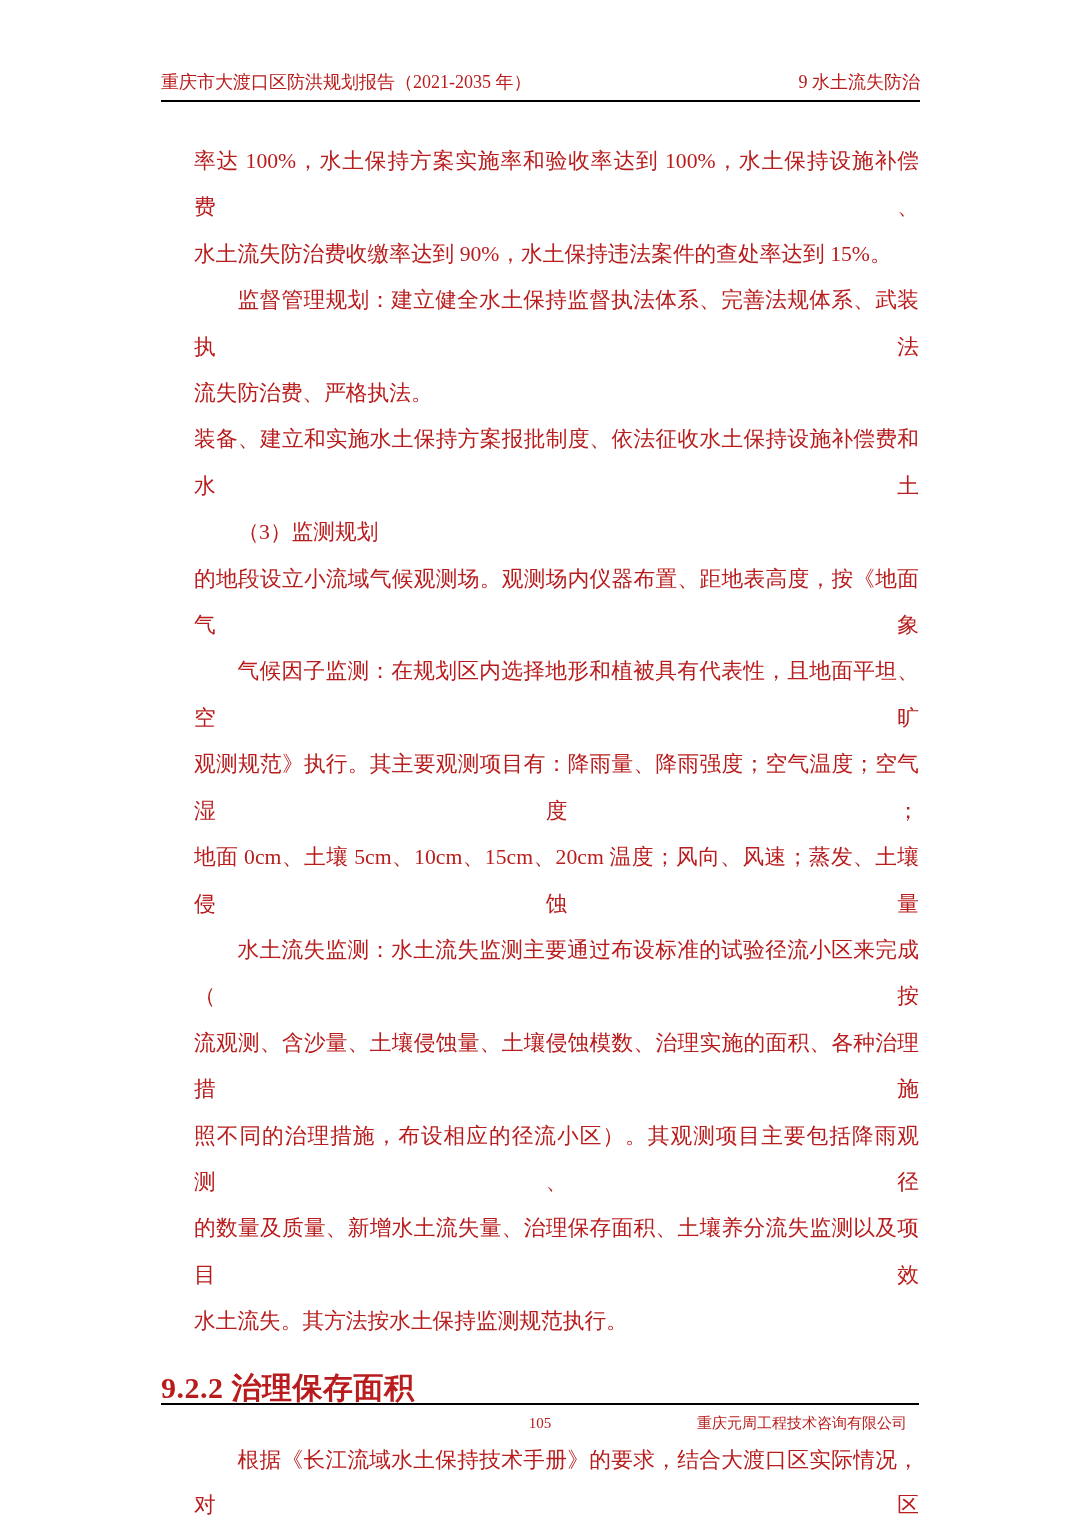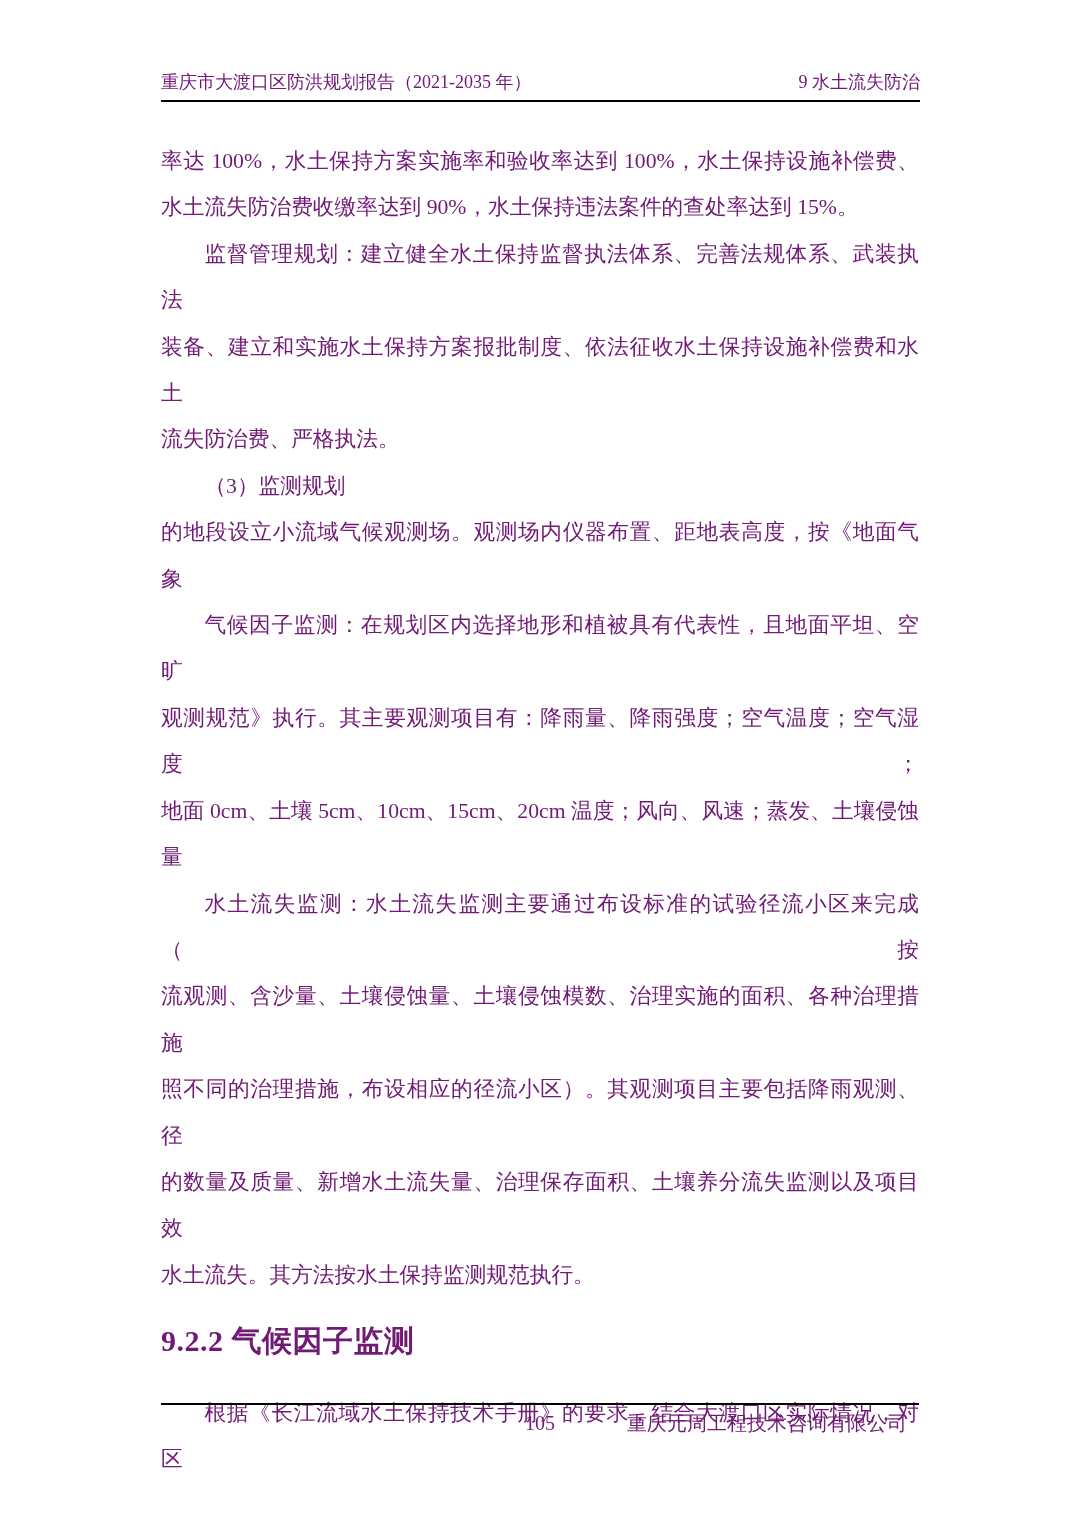--- a/index.html
+++ b/index.html
@@ -7,21 +7,21 @@
     padding: 0;
     background: #ffffff;
   }
   .page {
     position: relative;
     width: 1074px;
     height: 1520px;
     background: #ffffff;
     overflow: hidden;
     font-family: "Liberation Serif", "DejaVu Serif", serif;
-    color: #701a75;
+    color: #b91c1c;
   }
   
   .header {
     position: absolute;
     left: 161px;
     top: 71px;
     width: 759px;
     display: flex;
     justify-content: space-between;
     align-items: baseline;
@@ -48,20 +48,21 @@
   }
   .para {
     margin: 0;
     padding: 0;
   }
   .ln {
     display: block;
     text-align: justify;
     text-align-last: left;
     text-justify: inter-character;
+    margin-left: 33px;
   }
   .ln.fill {
     text-align-last: justify;
   }
   .ln.ind {
     text-indent: 2em;
   }
   .heading {
     margin: 23px 0 30px 0;
     font-size: 30px;
@@ -81,21 +82,21 @@
     width: 758px;
     height: 2px;
     background: #000000;
   }
   .footer-text {
     position: absolute;
     left: 161px;
     top: 1410px;
     width: 758px;
     height: 26px;
-    font-size: 20px;
+    font-size: 15px;
     line-height: 26px;
   }
   .page-number {
     position: absolute;
     left: 0;
     right: 0;
     text-align: center;
   }
   .company {
     position: absolute;
@@ -116,22 +117,22 @@
 
   <div class="content">
 
     <p class="para">
       <span class="ln fill">率达 100%，水土保持方案实施率和验收率达到 100%，水土保持设施补偿费、</span>
       <span class="ln">水土流失防治费收缴率达到 90%，水土保持违法案件的查处率达到 15%。</span>
     </p>
 
     <p class="para">
       <span class="ln fill ind">监督管理规划：建立健全水土保持监督执法体系、完善法规体系、武装执法</span>
+      <span class="ln">流失防治费、严格执法。</span>
       <span class="ln fill">装备、建立和实施水土保持方案报批制度、依法征收水土保持设施补偿费和水土</span>
-      <span class="ln">流失防治费、严格执法。</span>
     </p>
 
     <p class="para">
       <span class="ln ind">（3）监测规划</span>
     </p>
 
     <p class="para">
       <span class="ln fill">的地段设立小流域气候观测场。观测场内仪器布置、距地表高度，按《地面气象</span>
       <span class="ln fill ind">气候因子监测：在规划区内选择地形和植被具有代表性，且地面平坦、空旷</span>
       <span class="ln fill">观测规范》执行。其主要观测项目有：降雨量、降雨强度；空气温度；空气湿度；</span>
@@ -139,21 +140,21 @@
     </p>
 
     <p class="para">
       <span class="ln fill ind">水土流失监测：水土流失监测主要通过布设标准的试验径流小区来完成（按</span>
       <span class="ln fill">流观测、含沙量、土壤侵蚀量、土壤侵蚀模数、治理实施的面积、各种治理措施</span>
       <span class="ln fill">照不同的治理措施，布设相应的径流小区）。其观测项目主要包括降雨观测、径</span>
       <span class="ln fill">的数量及质量、新增水土流失量、治理保存面积、土壤养分流失监测以及项目效</span>
       <span class="ln">水土流失。其方法按水土保持监测规范执行。</span>
     </p>
 
-    <h2 class="heading">9.2.2 气候因子监测</h2>
+    <h2 class="heading">9.2.2 治理保存面积</h2>
 
     <p class="para para2">
       <span class="ln fill ind">根据《长江流域水土保持技术手册》的要求，结合大渡口区实际情况，对区</span>
 
     </p>
 
   </div>
 
   <div class="footer-rule"></div>
   <div class="footer-text">

